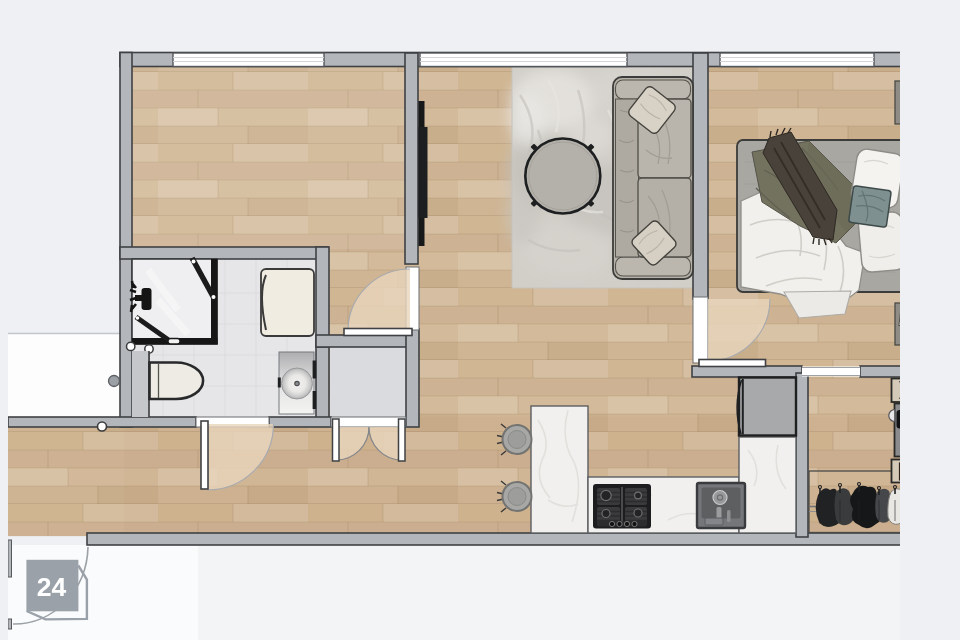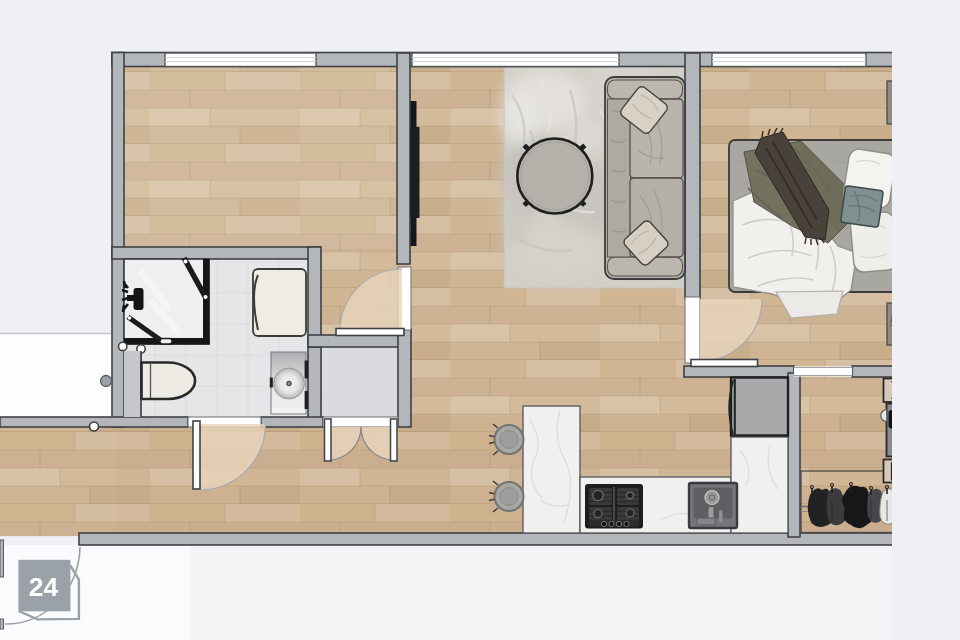--- a/index.html
+++ b/index.html
@@ -1,16 +1,16 @@
 <!DOCTYPE html>
 <html><head>
 <meta charset="utf-8">
 <style>
   html,body{margin:0;padding:0;background:#eef0f3;font-family:"Liberation Sans",sans-serif;}
-  #plan{position:relative;width:892px;height:640px;overflow:hidden;}
+  #plan{position:relative;width:892px;height:640px;overflow:hidden;margin-left:8px;}
 </style>
 </head>
 <body>
 <div id="plan">
 <svg width="960" height="640" viewBox="0 0 960 640">
 <defs>
   <pattern id="wood" width="150" height="72" patternUnits="userSpaceOnUse">
     <rect x="0" y="0" width="150" height="18" fill="#d7c2a5"></rect>
     <rect x="0" y="18" width="150" height="18" fill="#cfb596"></rect>
     <rect x="0" y="36" width="150" height="18" fill="#dbc7ab"></rect>

